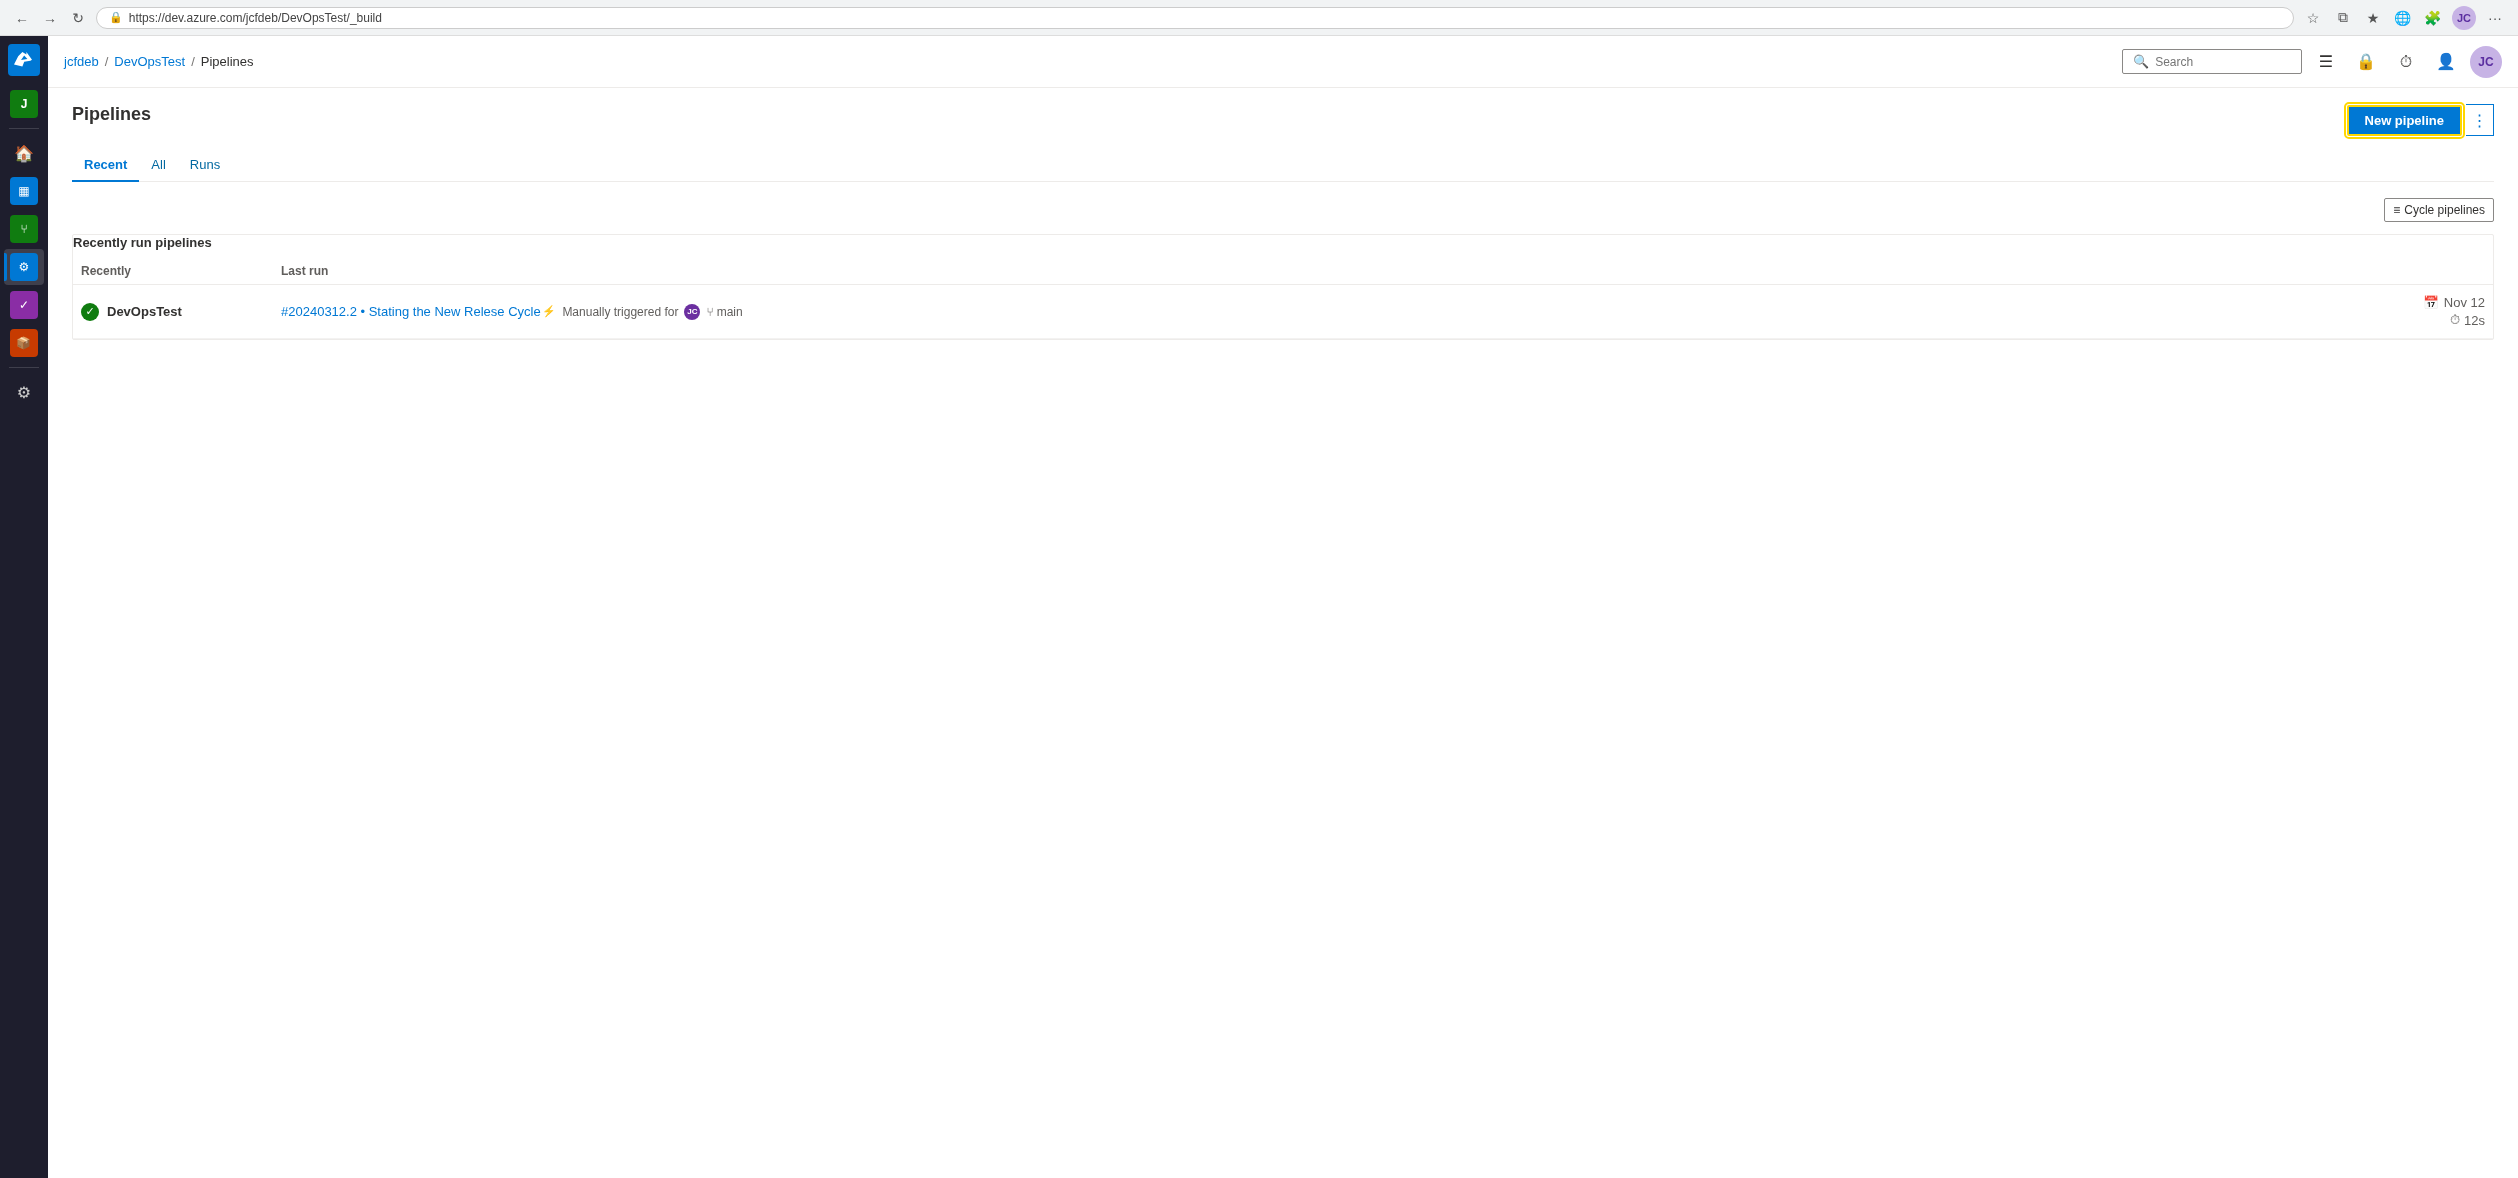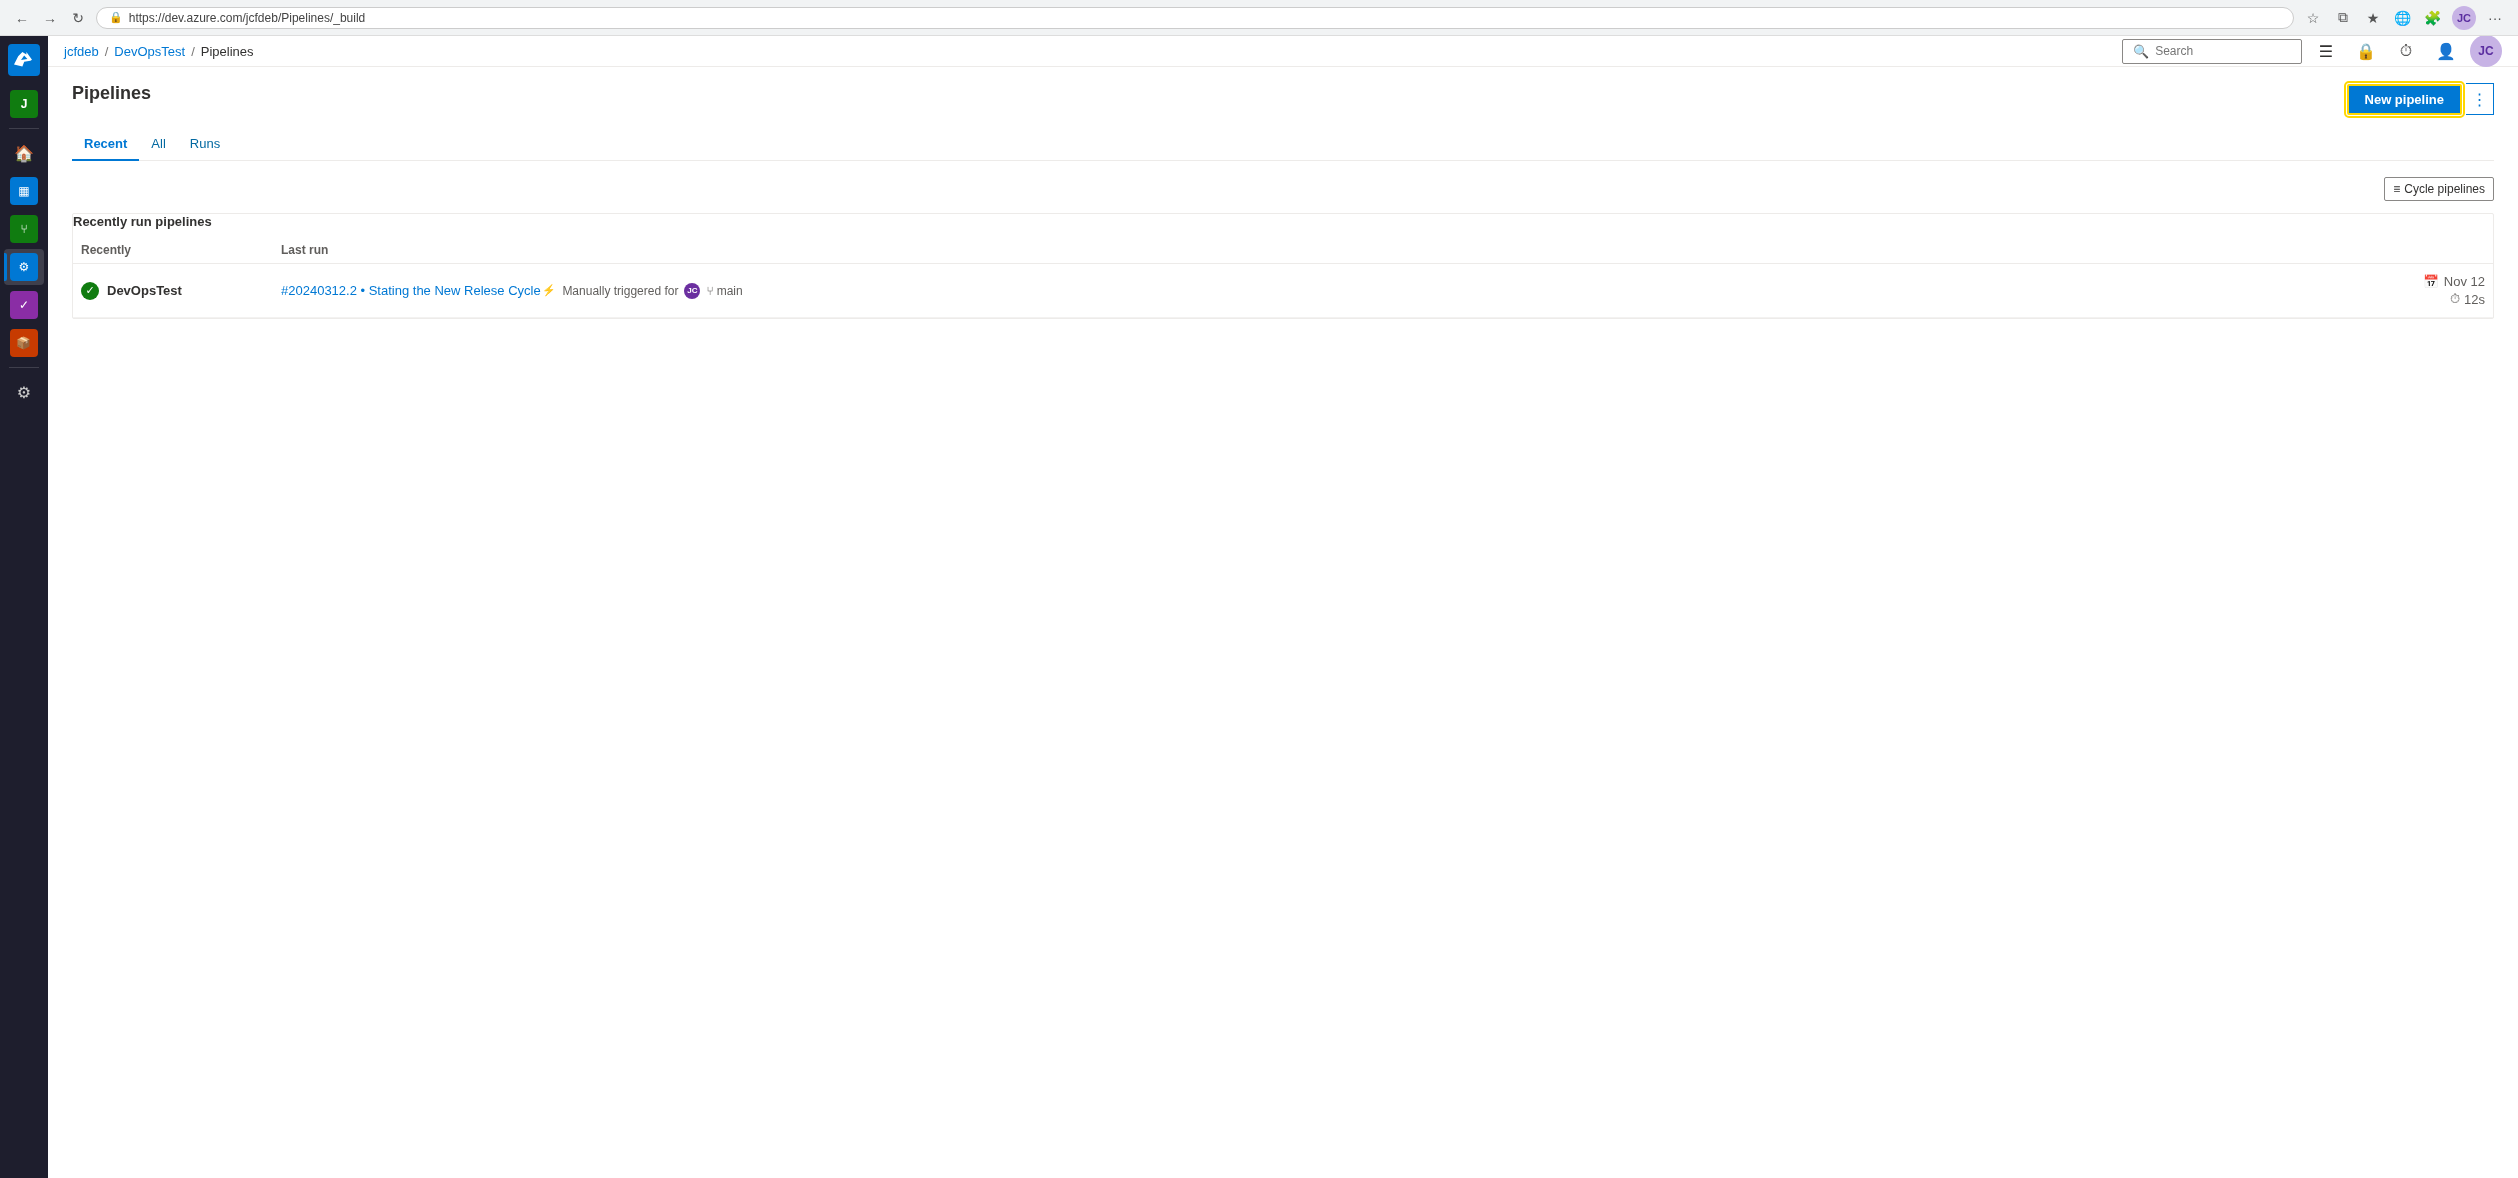--- a/index.html
+++ b/index.html
@@ -96,21 +96,21 @@
     .sidebar-item-colored { 
       width: 28px; height: 28px; border-radius: 4px;
       display: flex; align-items: center; justify-content: center;
       font-size: 14px;
       cursor: pointer;
     }
     .sidebar-separator { width: 30px; height: 1px; background: rgba(255,255,255,0.15); margin: 4px 0; }
 
     
     .top-nav {
-      height: 31px;
+      height: 52px;
       background: white;
       border-bottom: 1px solid #edebe9;
       display: flex;
       align-items: center;
       padding: 0 16px;
       gap: 8px;
       flex-shrink: 0;
     }
     .breadcrumb {
       display: flex; align-items: center; gap: 6px;
@@ -317,21 +317,21 @@
   </style>
 </head>
 <body>
 
 <div class="browser-chrome">
   <button class="browser-nav-btn">←</button>
   <button class="browser-nav-btn">→</button>
   <button class="browser-nav-btn">↻</button>
   <div class="browser-address-bar">
     <span class="lock-icon">🔒</span>
-    <span>https://dev.azure.com/jcfdeb/Pipelines/_build</span>
+    <span>https://dev.azure.com/jcfdeb/DevOpsTest/_build</span>
   </div>
   <div class="browser-right-icons">
     <button class="browser-icon-btn">☆</button>
     <button class="browser-icon-btn">⧉</button>
     <button class="browser-icon-btn">★</button>
     <button class="browser-icon-btn">🌐</button>
     <button class="browser-icon-btn">🧩</button>
     <div class="profile-circle">JC</div>
     <button class="browser-icon-btn">···</button>
   </div>

